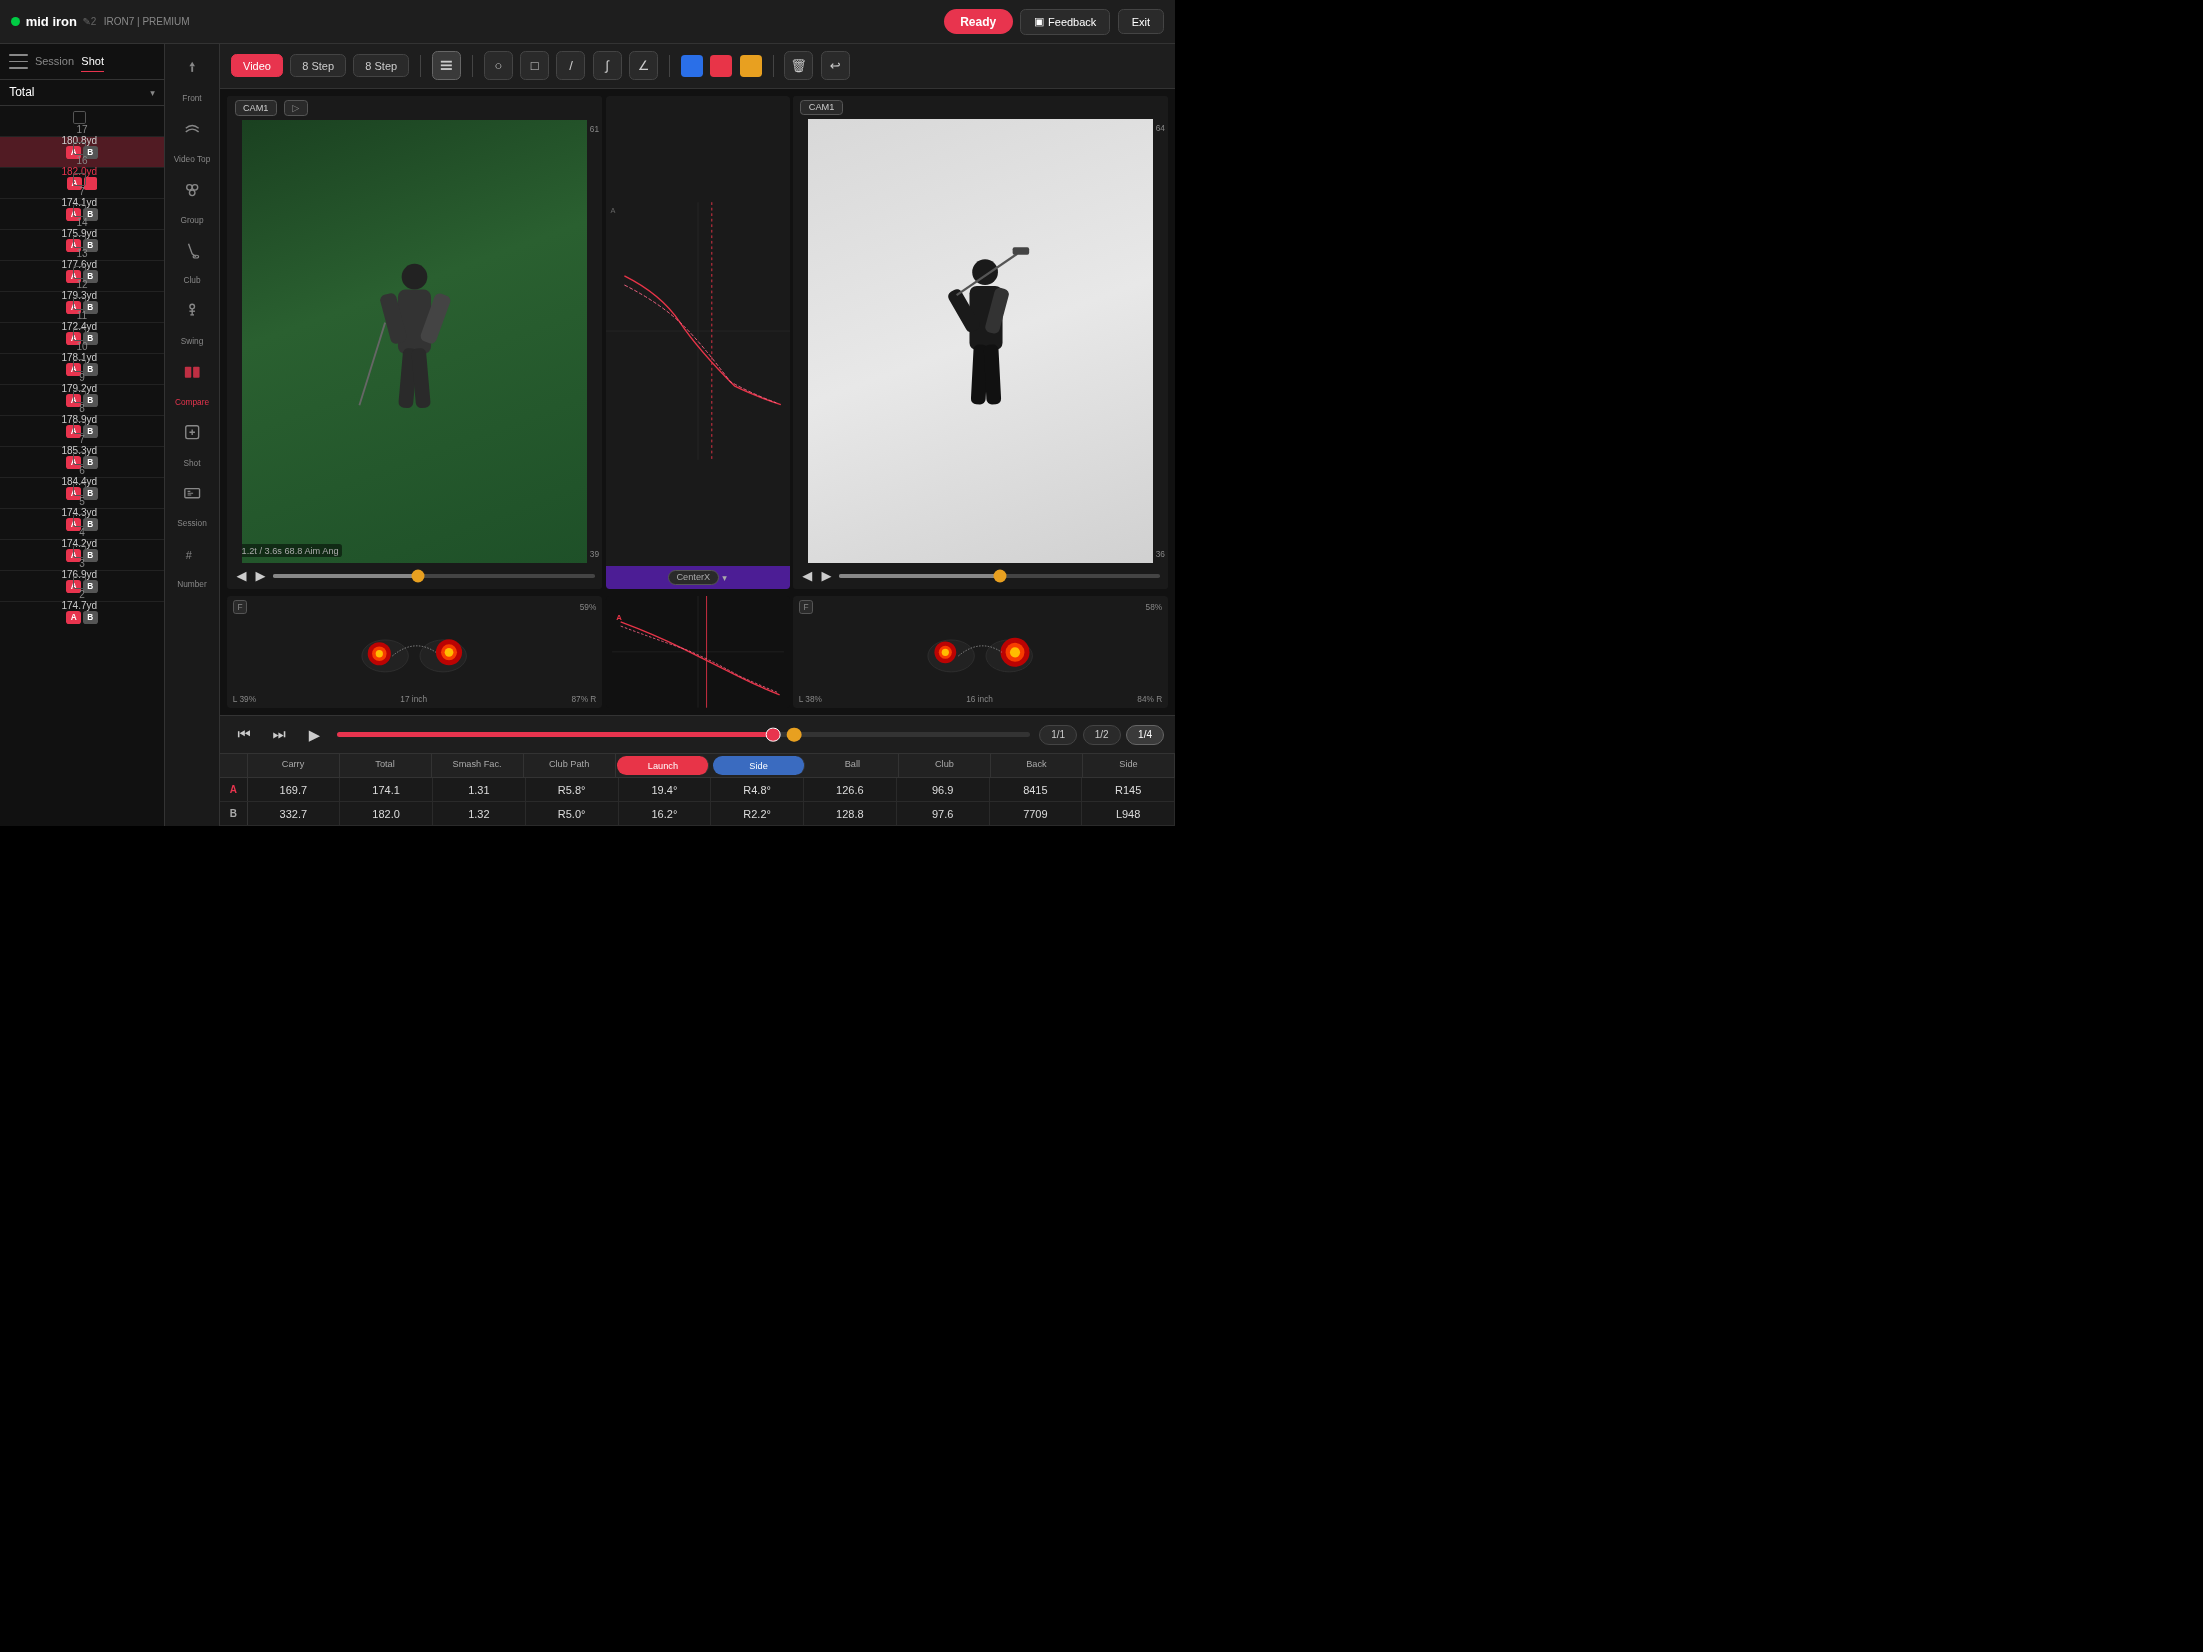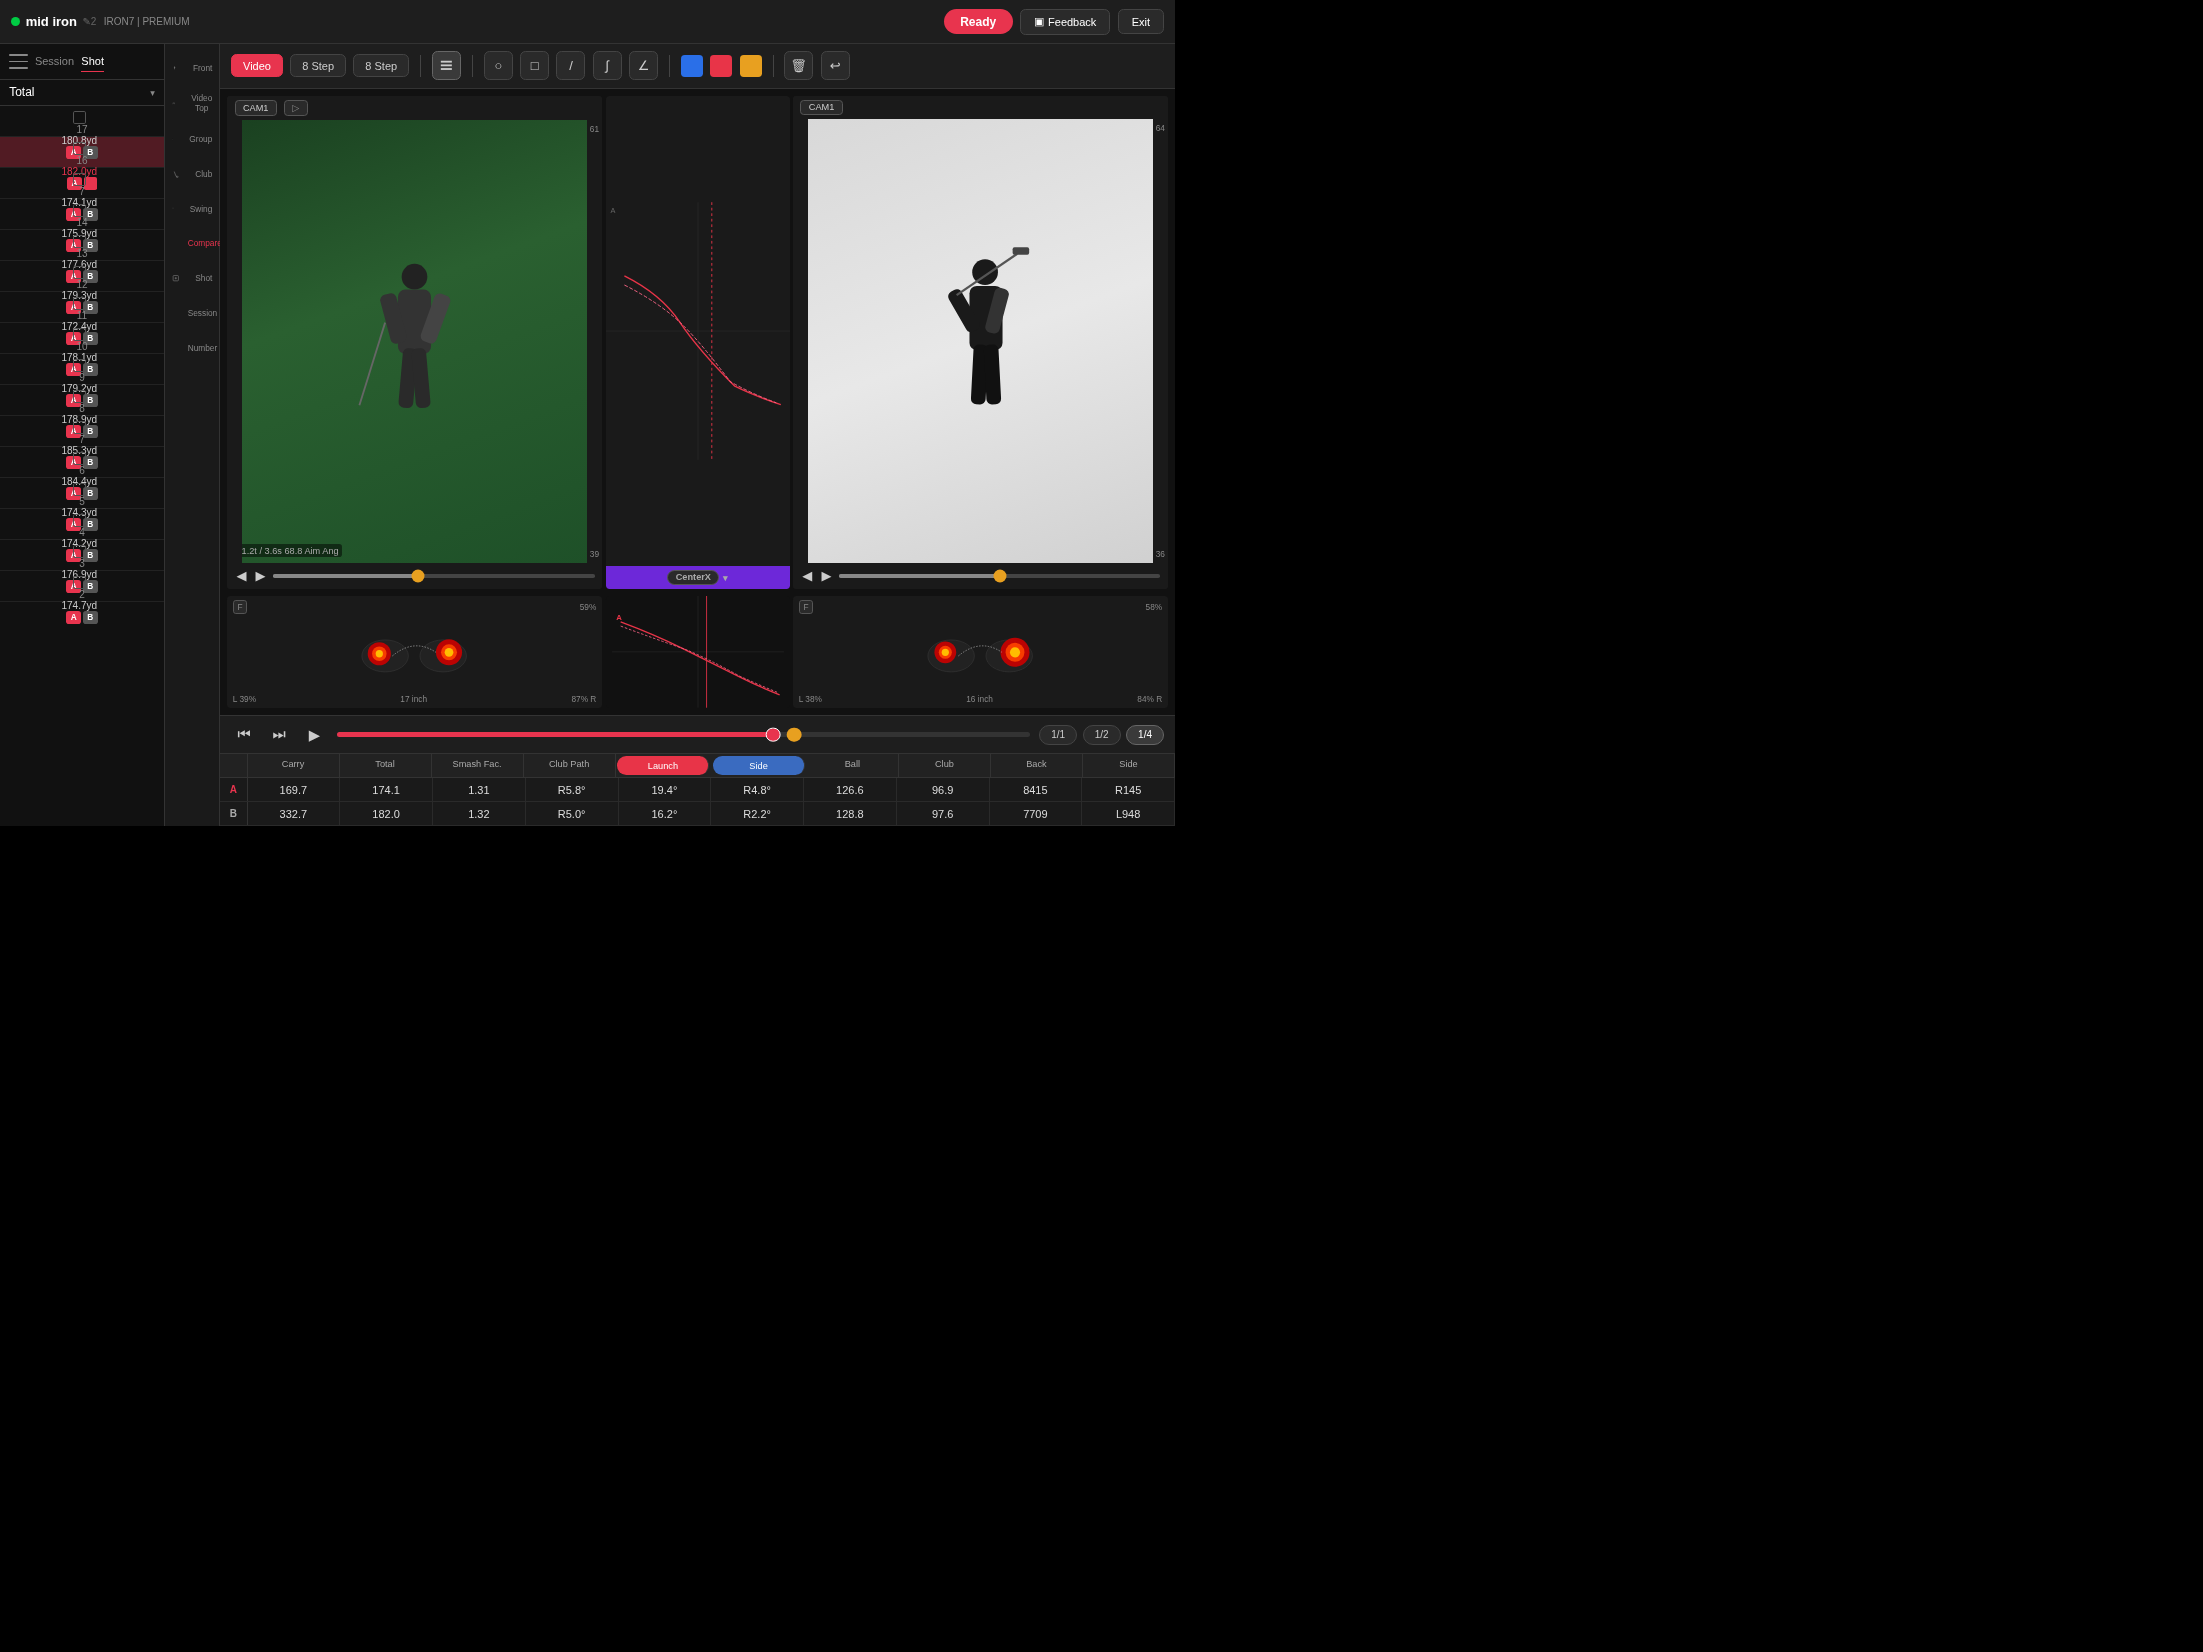--- a/index.html
+++ b/index.html
@@ -187,21 +187,21 @@
       border-right: 0.9px solid #333;
       display: flex;
       flex-direction: column;
       align-items: center;
       padding: 7.3px 0;
       gap: 1.8px;
       flex-shrink: 0;
     }
     .icon-item {
       display: flex;
-      flex-direction: row;
+      flex-direction: column;
       align-items: center;
       padding: 7.3px 3.7px;
       cursor: pointer;
       border-radius: 5.5px;
       width: 48px;
       color: #888;
       font-size: 8.3px;
       text-align: center;
       gap: 16px;
     }
@@ -355,28 +355,27 @@
       overflow: hidden;
     }
     .center-graph {
       flex: 1;
       background: #1a1a1a;
       position: relative;
     }
     .center-label {
       text-align: center;
       padding: 3.7px;
-      background: #6d28d9;
+      background: #4c1d95;
       font-size: 9.2px;
       color: #aaa;
       display: flex;
       align-items: center;
       justify-content: center;
       gap: 3.7px;
-      font-weight: bold;
     }
     .center-x-label {
       background: #2a2a2a;
       border: 0.9px solid #555;
       border-radius: 9.2px;
       padding: 1.8px 7.3px;
       font-size: 9.2px;
     }
 
     

